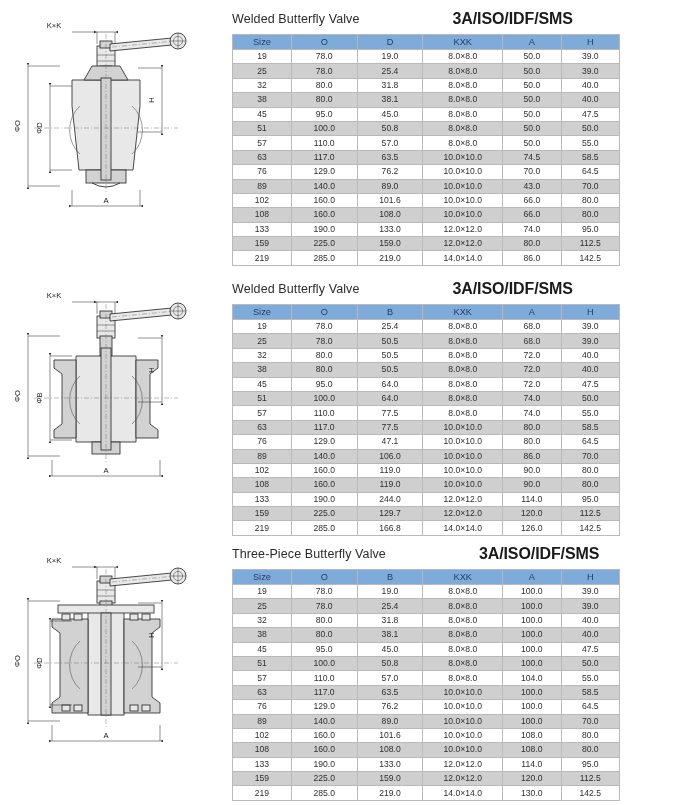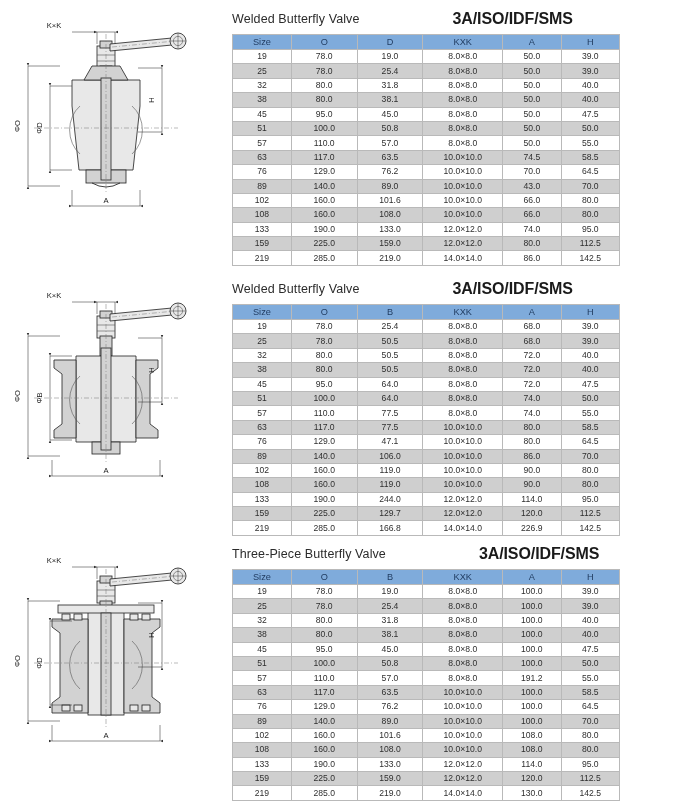--- a/index.html
+++ b/index.html
@@ -518,21 +518,21 @@
               <td>129.7</td>
               <td>12.0×12.0</td>
               <td>120.0</td>
               <td>112.5</td>
             </tr>
             <tr class="odd">
               <td>219</td>
               <td>285.0</td>
               <td>166.8</td>
               <td>14.0×14.0</td>
-              <td>226.9</td>
+              <td>126.0</td>
               <td>142.5</td>
             </tr>
           </tbody>
       </table>
     </div>
   </div>
 
   <div class="block block-3">
     <div class="drawing-col">
         <svg width="212" height="245" viewBox="0 0 212 245" class="drawing">
@@ -668,21 +668,21 @@
               <td>50.8</td>
               <td>8.0×8.0</td>
               <td>100.0</td>
               <td>50.0</td>
             </tr>
             <tr class="odd">
               <td>57</td>
               <td>110.0</td>
               <td>57.0</td>
               <td>8.0×8.0</td>
-              <td>191.2</td>
+              <td>104.0</td>
               <td>55.0</td>
             </tr>
             <tr class="even">
               <td>63</td>
               <td>117.0</td>
               <td>63.5</td>
               <td>10.0×10.0</td>
               <td>100.0</td>
               <td>58.5</td>
             </tr>

